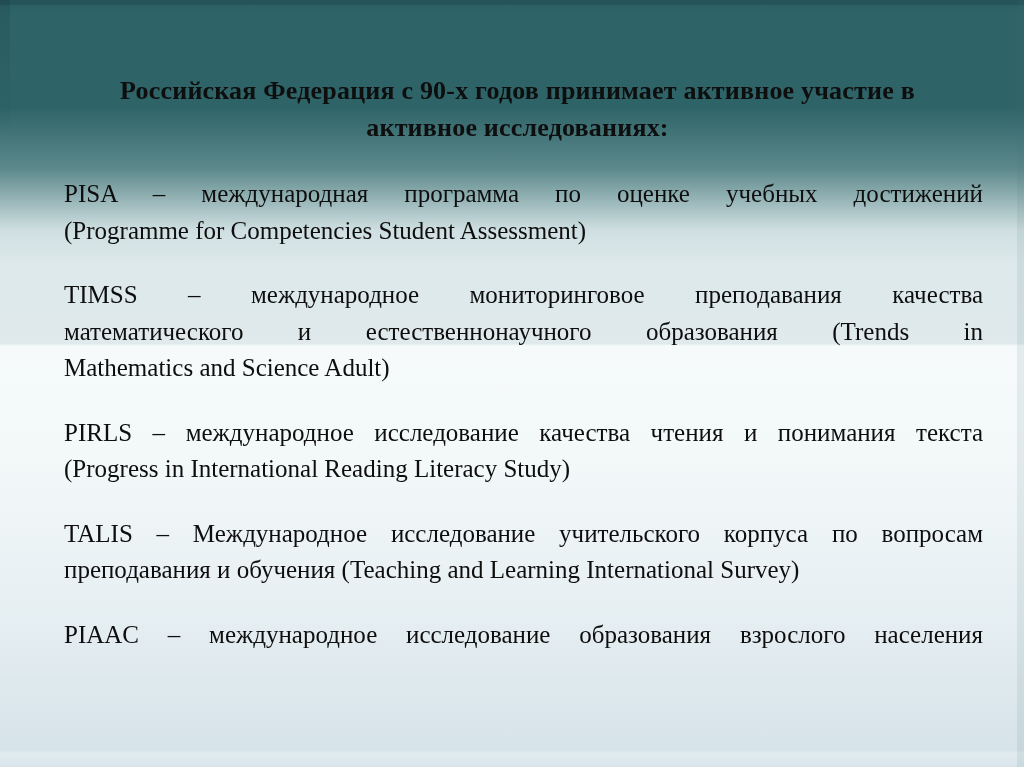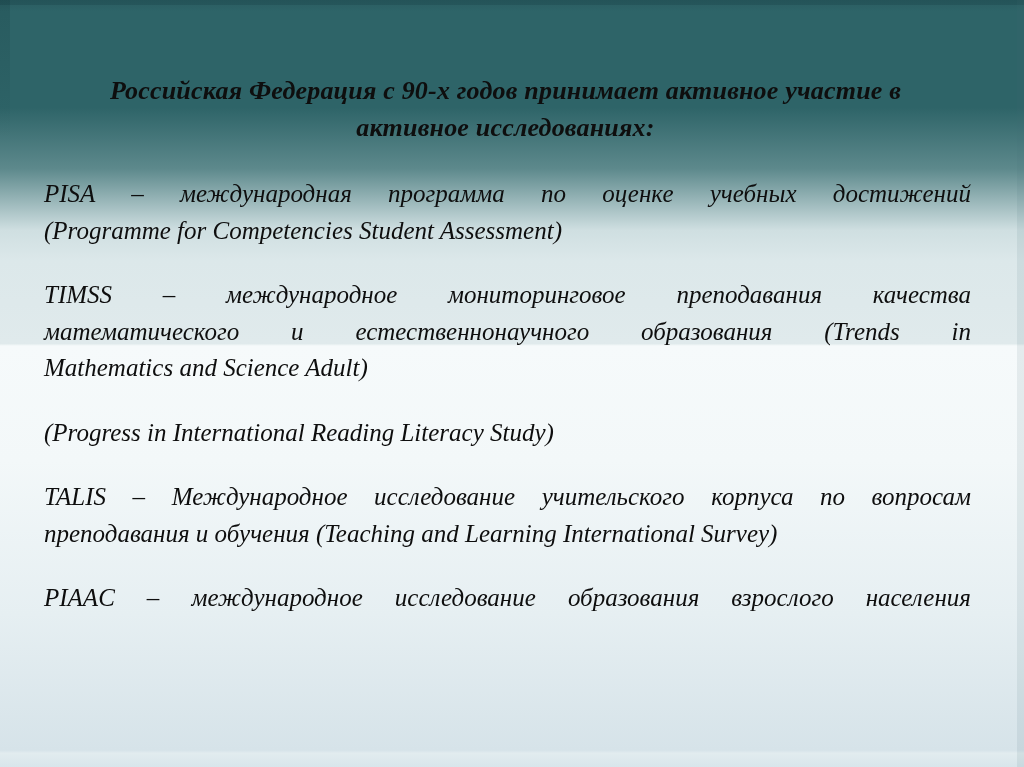--- a/index.html
+++ b/index.html
@@ -38,38 +38,37 @@
   .edge-corner {
     position: absolute; top: 0; left: 0; width: 10px; height: 140px;
     background: linear-gradient(180deg, rgba(12,44,48,0.16), rgba(12,44,48,0));
   }
   .edge-right {
     position: absolute; top: 0; right: 0; width: 7px; height: 100%;
     background: rgba(70, 105, 115, 0.10);
   }
   .content {
     position: absolute;
-    left: 40px;
+    left: 52px;
     top: 0;
     width: 931px;
-    font-style: italic;
   }
   .title {
     margin: 72px 0 30px 0;
     font-size: 26px;
     font-weight: 700;
     line-height: 37px;
     letter-spacing: 0.2px;
   }
   .tline {
     display: block;
     text-align: center;
   }
   .para {
-    margin: 0 0 28px 4px;
+    margin: 0 0 28px 12px;
     font-size: 25px;
     line-height: 36.5px;
   }
   .jline {
     display: block;
     text-align: justify;
     text-align-last: justify;
   }
   .jline.last {
     text-align: justify;
@@ -96,20 +95,21 @@
       <span class="jline last">(Programme for Competencies Student Assessment)</span>
     </p>
 
     <p class="para">
       <span class="jline">TIMSS – международное мониторинговое преподавания качества</span>
       <span class="jline">математического и естественнонаучного образования (Trends in</span>
       <span class="jline last">Mathematics and Science Adult)</span>
     </p>
 
     <p class="para">
+      <span class="jline">PIRLS – международное исследование качества чтения и понимания текста</span>
       <span class="jline last">(Progress in International Reading Literacy Study)</span>
     </p>
 
     <p class="para">
       <span class="jline">TALIS – Международное исследование учительского корпуса по вопросам</span>
       <span class="jline last">преподавания и обучения (Teaching and Learning International Survey)</span>
     </p>
 
     <p class="para">
       <span class="jline">PIAAC – международное исследование образования взрослого населения</span>

